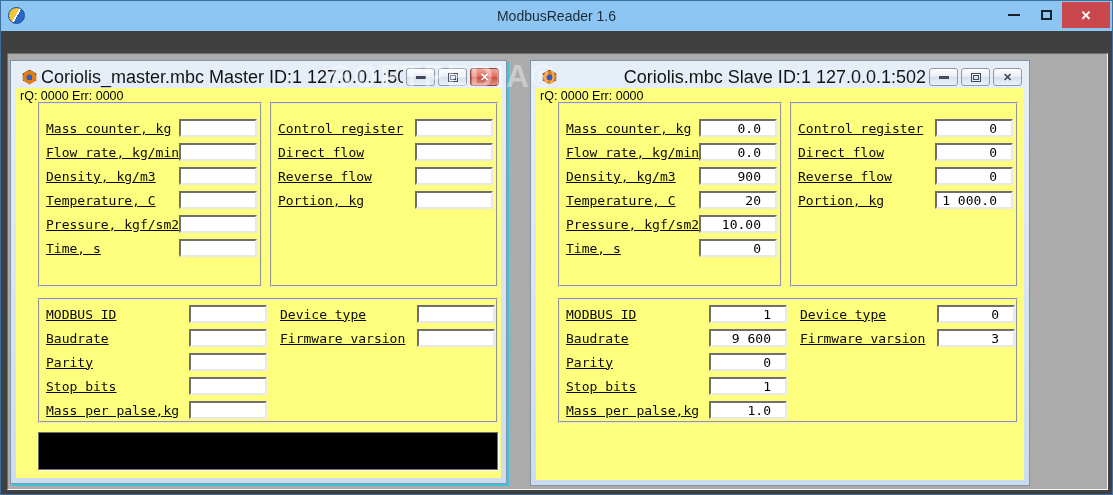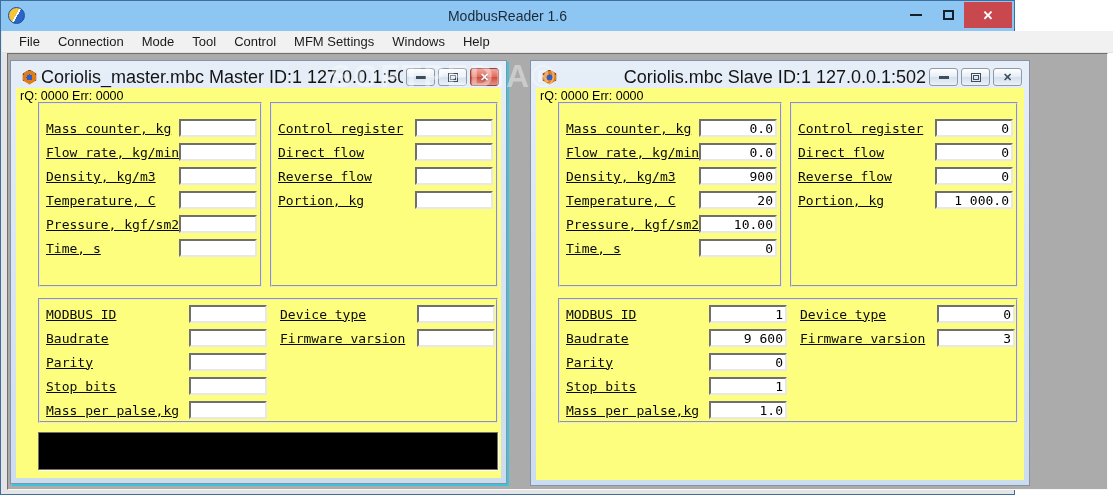--- a/index.html
+++ b/index.html
@@ -1,19 +1,19 @@
 <!DOCTYPE html>
 <html><head>
 <meta charset="utf-8">
 <style>
   * { margin:0; padding:0; box-sizing:border-box; }
   html,body { width:1113px; height:495px; overflow:hidden; }
   body { font-family:"Liberation Sans",sans-serif; }
 
-  .app { position:relative; width:1015px; height:495px; background:#e5e5e5; border:1px solid #3D6E9E; }
+  .app { position:relative; width:1113px; height:495px; background:#404040; border:1px solid #3D6E9E; }
 
   
   .app-titlebar { position:absolute; left:0; top:0; width:100%; height:30px; background:#8EC6F3; display:flex; align-items:center; }
   .app-icon { position:absolute; left:7px; top:6px; width:17px; height:17px; border-radius:50%;
               background:linear-gradient(120deg,#f3c53a 46%,#ffffff 46%,#ffffff 54%,#2a66c8 54%); border:1px solid #1a4c96; }
   .app-title { flex:1; text-align:center; font-size:14px; color:#1b2a38; }
   .app-controls { position:absolute; right:2px; top:0; height:28px; display:flex; align-items:center; }
   .appbtn { display:flex; align-items:center; justify-content:center; cursor:default; }
   .appbtn.min, .appbtn.max { width:32px; height:26px; }
   .g-appmin { width:12px; height:2px; background:#15202b; }
@@ -62,21 +62,21 @@
 
   .fields { padding-top:12px; }
   .gb-c .fields { position:absolute; top:0; padding-top:2px; }
   .col-comm { left:0; width:230px; }
   .col-device { left:234px; width:224px; }
 
   .frow { height:24px; display:flex; align-items:center; padding-left:6px; }
   .flabel { flex:1; font:13px "DejaVu Sans Mono",monospace; color:#0a0a0a; white-space:pre; overflow:hidden;text-decoration:underline; }
   .fvalue { flex:none; width:78px; height:18px; margin-right:3px; background:#fff;
             border:2px solid; border-color:#6f6f6f #e8e8e8 #e8e8e8 #6f6f6f;
-            font:13px "DejaVu Sans Mono",monospace; color:#000; text-align:right; padding:0 2px 0 1px; outline:none; }
+            font:13px "DejaVu Sans Mono",monospace; color:#000; text-align:right; padding:0 14px 0 1px; outline:none; }
 </style>
 </head>
 <body>
 
 <div class="app">
 
   <div class="app-titlebar">
     <span class="app-icon"></span>
     <span class="app-title">ModbusReader 1.6</span>
     <span class="app-controls">
@@ -85,30 +85,20 @@
         </span>
       <span class="appbtn max">
           <span class="g-appmax"></span>
         </span>
       <span class="appbtn close">
           <span>✕</span>
         </span>
     </span>
   </div>
 
-  <div class="menubar">
-      <span class="menu-item">File</span>
-      <span class="menu-item">Connection</span>
-      <span class="menu-item">Mode</span>
-      <span class="menu-item">Tool</span>
-      <span class="menu-item">Control</span>
-      <span class="menu-item">MFM Settings</span>
-      <span class="menu-item">Windows</span>
-      <span class="menu-item">Help</span>
-    </div>
 
   <div class="mdi">
 
     <div class="window active" style="left:2px; top:6px; width:497px; height:424px;">
       <div class="child-titlebar">
         <span class="child-icon"></span>
         <span class="child-title">Coriolis_master.mbc Master ID:1 127.0.0.1:502</span>
         <span class="child-buttons">
           <span class="cbtn">
               <span class="g-min"></span>

